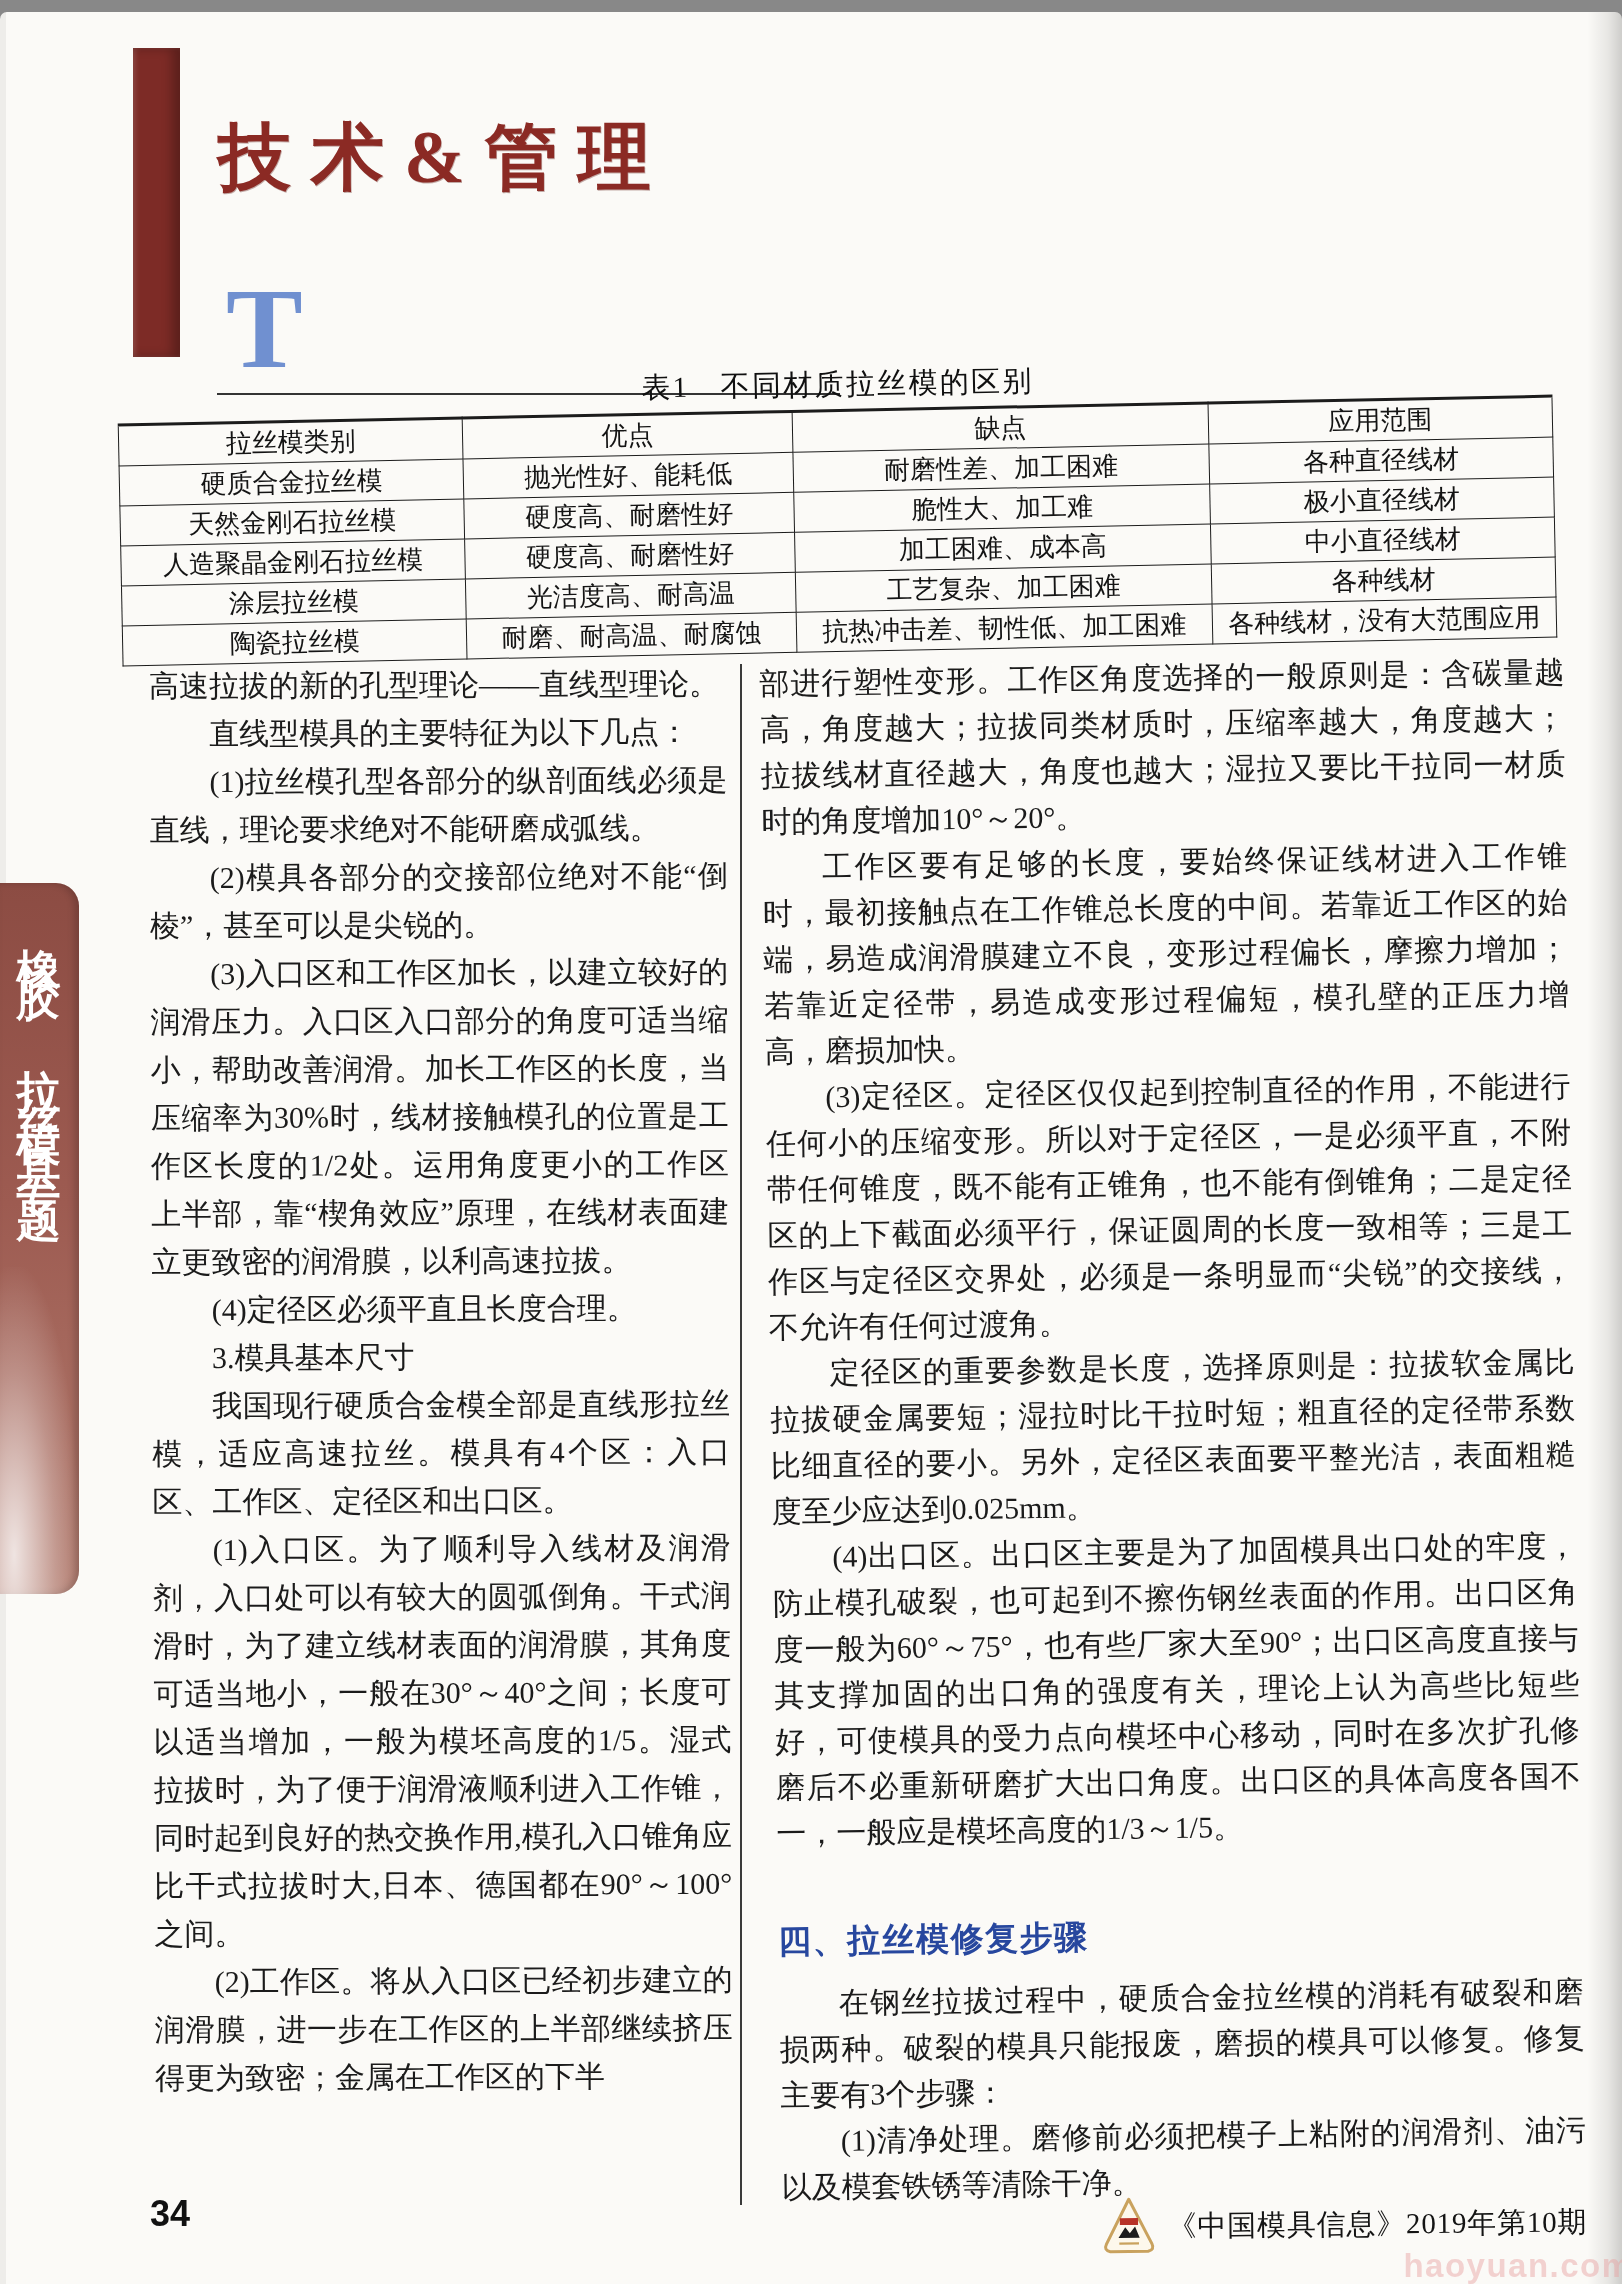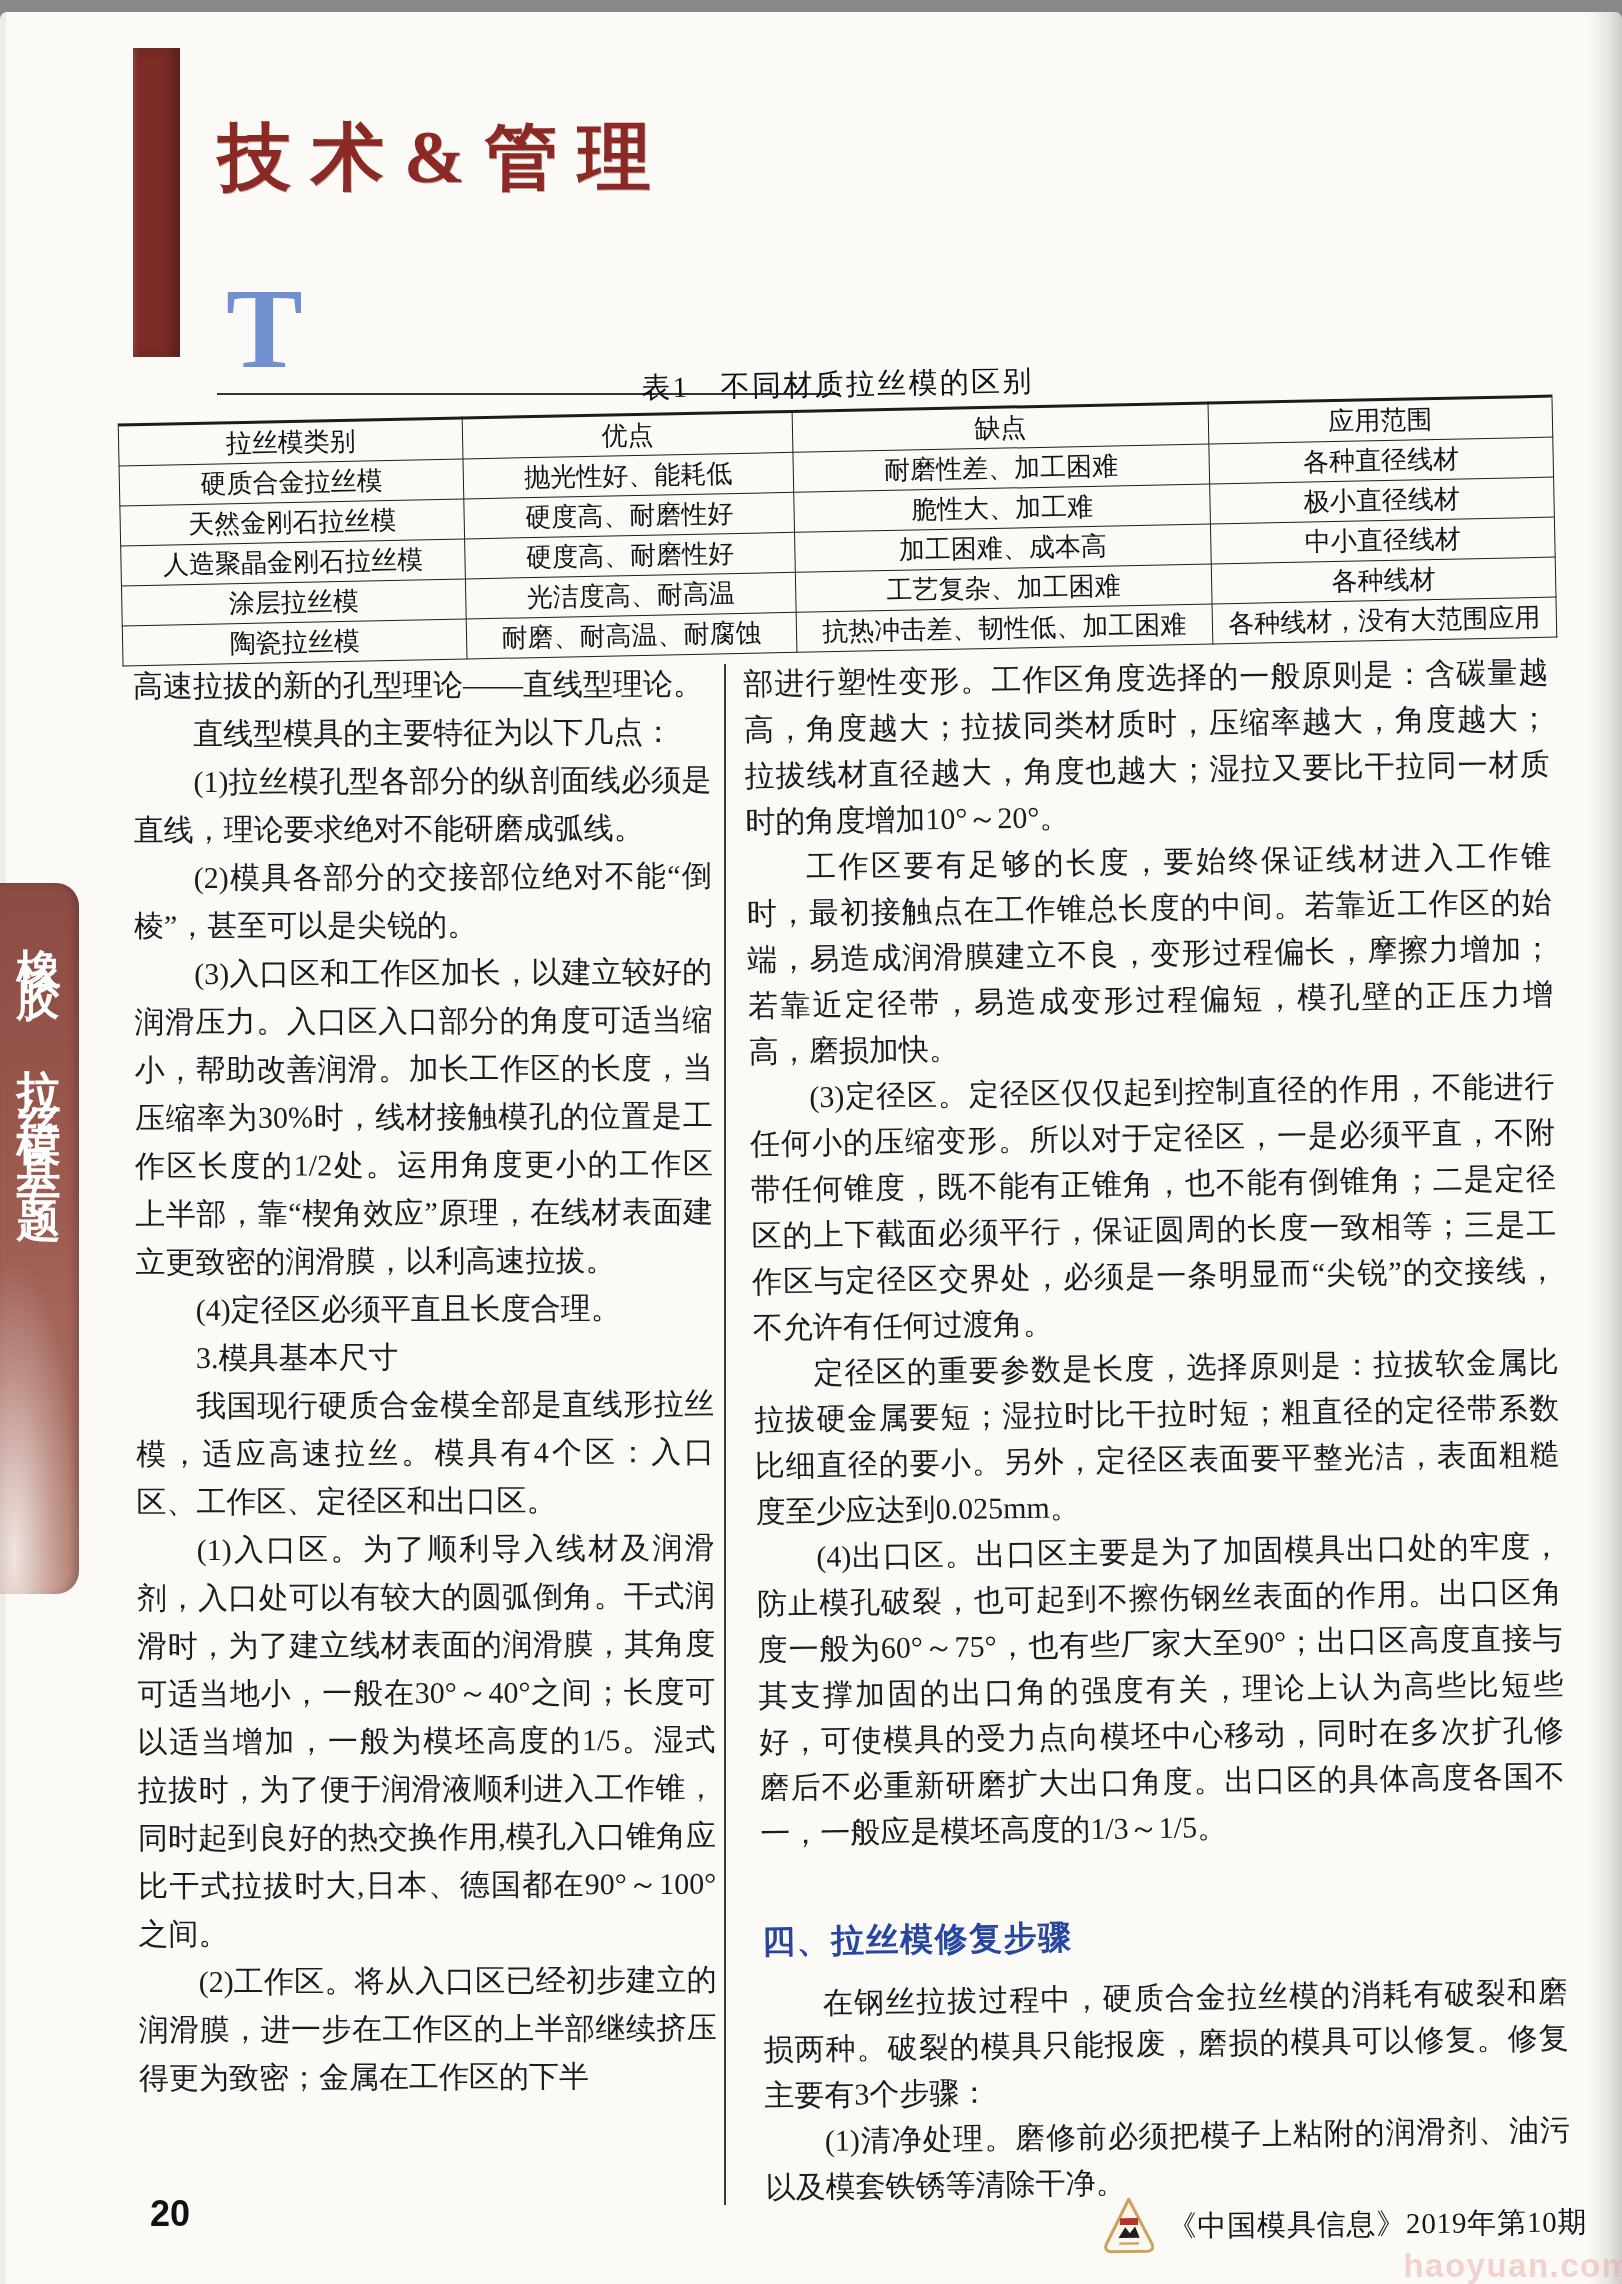--- a/index.html
+++ b/index.html
@@ -74,21 +74,21 @@
     padding-top:30px;
     font-size:44px;font-weight:bold;color:#ffffff;
     letter-spacing:26px;
     font-family:"Liberation Sans","DejaVu Sans",sans-serif;}
   .sidebar-tab::after{content:"";position:absolute;left:0;bottom:0;width:100%;height:46%;
     border-radius:0 0 23px 0;
     background:radial-gradient(ellipse at 18% 88%,rgba(255,255,255,0.80),rgba(255,255,255,0.25) 45%,rgba(255,255,255,0) 72%);
     pointer-events:none;}
 
   
-  .content{position:absolute;left:136px;top:649px;width:1412px;height:1562px;}
+  .content{position:absolute;left:152px;top:649px;width:1412px;height:1562px;}
   .col{position:absolute;top:0;text-align:justify;text-justify:inter-ideograph;}
   .col-left{left:0;width:578px;font-size:30px;line-height:48px;transform:rotate(-0.25deg);}
   .col-right{left:607px;width:805px;font-size:30px;line-height:46px;
     transform:rotate(-0.85deg);transform-origin:0 0;}
   .col-divider{position:absolute;left:588px;top:3px;width:1.5px;height:1541px;background:#3a3a3a;}
   .para{margin:0;}
   .para.indent{text-indent:2em;}
   .para.section-heading{
     text-indent:0;margin:65px 0 20px 0;
     font-family:"Liberation Sans","DejaVu Sans",sans-serif;
@@ -196,21 +196,21 @@
         <p class="para indent">工作区要有足够的长度，要始终保证线材进入工作锥时，最初接触点在工作锥总长度的中间。若靠近工作区的始端，易造成润滑膜建立不良，变形过程偏长，摩擦力增加；若靠近定径带，易造成变形过程偏短，模孔壁的正压力增高，磨损加快。</p>
         <p class="para indent">(3)定径区。定径区仅仅起到控制直径的作用，不能进行任何小的压缩变形。所以对于定径区，一是必须平直，不附带任何锥度，既不能有正锥角，也不能有倒锥角；二是定径区的上下截面必须平行，保证圆周的长度一致相等；三是工作区与定径区交界处，必须是一条明显而“尖锐”的交接线，不允许有任何过渡角。</p>
         <p class="para indent">定径区的重要参数是长度，选择原则是：拉拔软金属比拉拔硬金属要短；湿拉时比干拉时短；粗直径的定径带系数比细直径的要小。另外，定径区表面要平整光洁，表面粗糙度至少应达到0.025mm。</p>
         <p class="para indent">(4)出口区。出口区主要是为了加固模具出口处的牢度，防止模孔破裂，也可起到不擦伤钢丝表面的作用。出口区角度一般为60°～75°，也有些厂家大至90°；出口区高度直接与其支撑加固的出口角的强度有关，理论上认为高些比短些好，可使模具的受力点向模坯中心移动，同时在多次扩孔修磨后不必重新研磨扩大出口角度。出口区的具体高度各国不一，一般应是模坯高度的1/3～1/5。</p>
         <p class="para section-heading">四、拉丝模修复步骤</p>
         <p class="para indent">在钢丝拉拔过程中，硬质合金拉丝模的消耗有破裂和磨损两种。破裂的模具只能报废，磨损的模具可以修复。修复主要有3个步骤：</p>
         <p class="para indent">(1)清净处理。磨修前必须把模子上粘附的润滑剂、油污以及模套铁锈等清除干净。</p>
       </div>
   </div>
 
-  <div class="page-number">20</div>
+  <div class="page-number">34</div>
   <div class="footer-right">
     <span>
       <svg width="56" height="61" viewBox="0 0 74 80" aria-hidden="true">
         <path d="M37 5 L67 64 Q71 72 62 74 L12 74 Q3 72 7 64 Z" fill="#fdf8ec" stroke="#c9a25e" stroke-width="4" stroke-linejoin="round"></path>
         <rect x="25" y="30" width="24" height="9" fill="#b83328"></rect>
         <path d="M23 56 L32 42 L38 50 L45 41 L51 56 Z" fill="#1d1d1d"></path>
         <rect x="24" y="62" width="26" height="3" fill="#c9a25e"></rect>
       </svg>
     </span>
     <span class="journal-name">《中国模具信息》2019年第10期</span>

